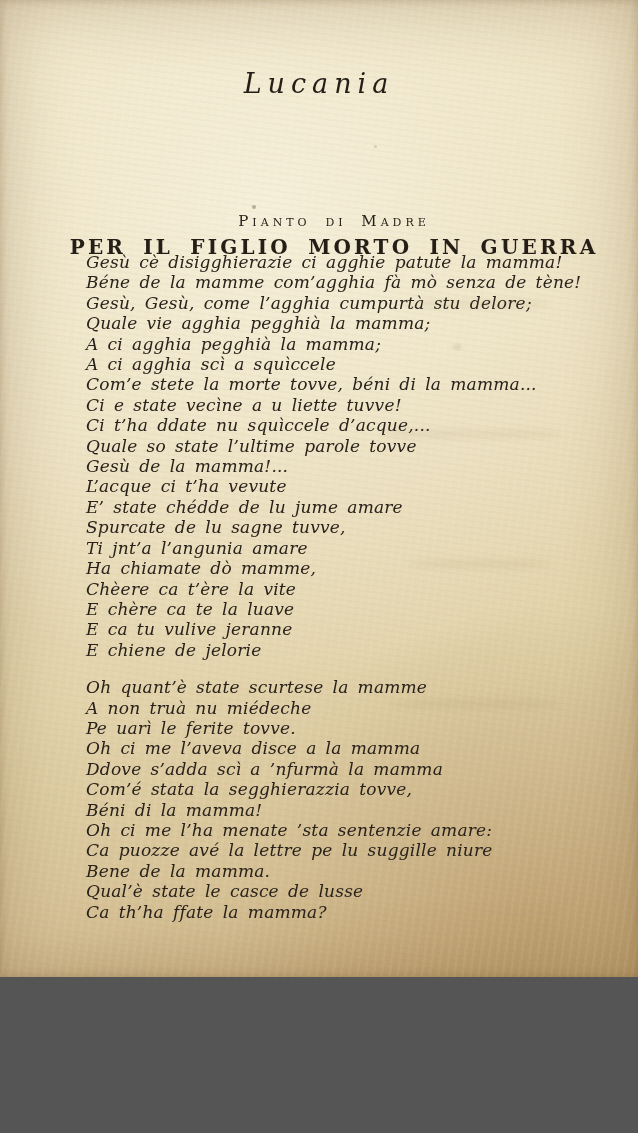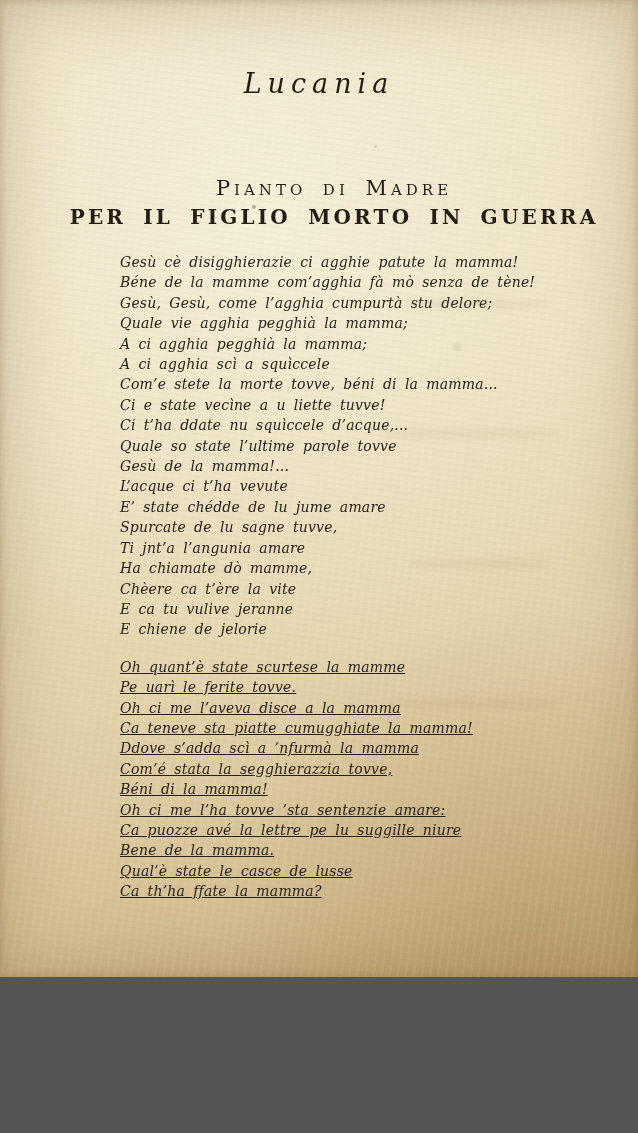--- a/index.html
+++ b/index.html
@@ -39,44 +39,45 @@
   }
 
   .poem-heading {
     position: absolute;
     top: 176px; left: 30px; width: 608px;
     text-align: center;
     color: #241e17;
   }
   .heading-1 {
     font-variant: small-caps;
-    font-size: 21px;
+    font-size: 15px;
     letter-spacing: 4px;
     word-spacing: 6px;
+    margin-top: 36px;
   }
   .heading-2 {
     margin-top: 5px;
     font-size: 20px;
     letter-spacing: 3.2px;
     word-spacing: 7px;
     font-weight: bold;
   }
 
   .poem {
     position: absolute;
-    left: 120px; top: 252px; width: 470px;
+    left: 86px; top: 252px; width: 470px;
     font-style: italic;
-    font-size: 14px;
+    font-size: 17px;
     line-height: 20.4px;
     letter-spacing: 0.2px;
     word-spacing: 3.5px;
     white-space: nowrap;
     color: #29221b;
   }
-  .stanza-2 { margin-top: 17px; text-decoration: underline; }
+  .stanza-2 { margin-top: 17px; }
 
   .page-number {
     position: absolute;
     top: 994px; left: 0; width: 610px;
     text-align: center;
     font-size: 13px;
     font-weight: bold;
     letter-spacing: 2px;
     color: #2b241c;
   }
@@ -136,32 +137,33 @@
         <div class="line">Ci e state vecìne a u liette tuvve!</div>
         <div class="line">Ci t’ha ddate nu squìccele d’acque,...</div>
         <div class="line">Quale so state l’ultime parole tovve</div>
         <div class="line">Gesù de la mamma!...</div>
         <div class="line">L’acque ci t’ha vevute</div>
         <div class="line">E’ state chédde de lu jume amare</div>
         <div class="line">Spurcate de lu sagne tuvve,</div>
         <div class="line">Ti jnt’a l’angunia amare</div>
         <div class="line">Ha chiamate dò mamme,</div>
         <div class="line">Chèere ca t’ère la vite</div>
+        <div class="line">E chère ca te la luave</div>
         <div class="line">E ca tu vulive jeranne</div>
         <div class="line">E chiene de jelorie</div>
       </div>
     <div class="stanza stanza-2">
         <div class="line">Oh quant’è state scurtese la mamme</div>
+        <div class="line">A non truà nu miédeche</div>
         <div class="line">Pe uarì le ferite tovve.</div>
         <div class="line">Oh ci me l’aveva disce a la mamma</div>
-        <div class="line">Ca teneve sta piatte cumugghiate la mamma!</div>
         <div class="line">Ddove s’adda scì a ’nfurmà la mamma</div>
         <div class="line">Com’é stata la segghierazzia tovve,</div>
         <div class="line">Béni di la mamma!</div>
-        <div class="line">Oh ci me l’ha tovve ’sta sentenzie amare:</div>
+        <div class="line">Oh ci me l’ha menate ’sta sentenzie amare:</div>
         <div class="line">Ca puozze avé la lettre pe lu suggille niure</div>
         <div class="line">Bene de la mamma.</div>
         <div class="line">Qual’è state le casce de lusse</div>
         <div class="line">Ca th’ha ffate la mamma?</div>
       </div>
   </div>
 
   <div class="page-number">33</div>
 
   <div class="signature-mark">3·</div>

